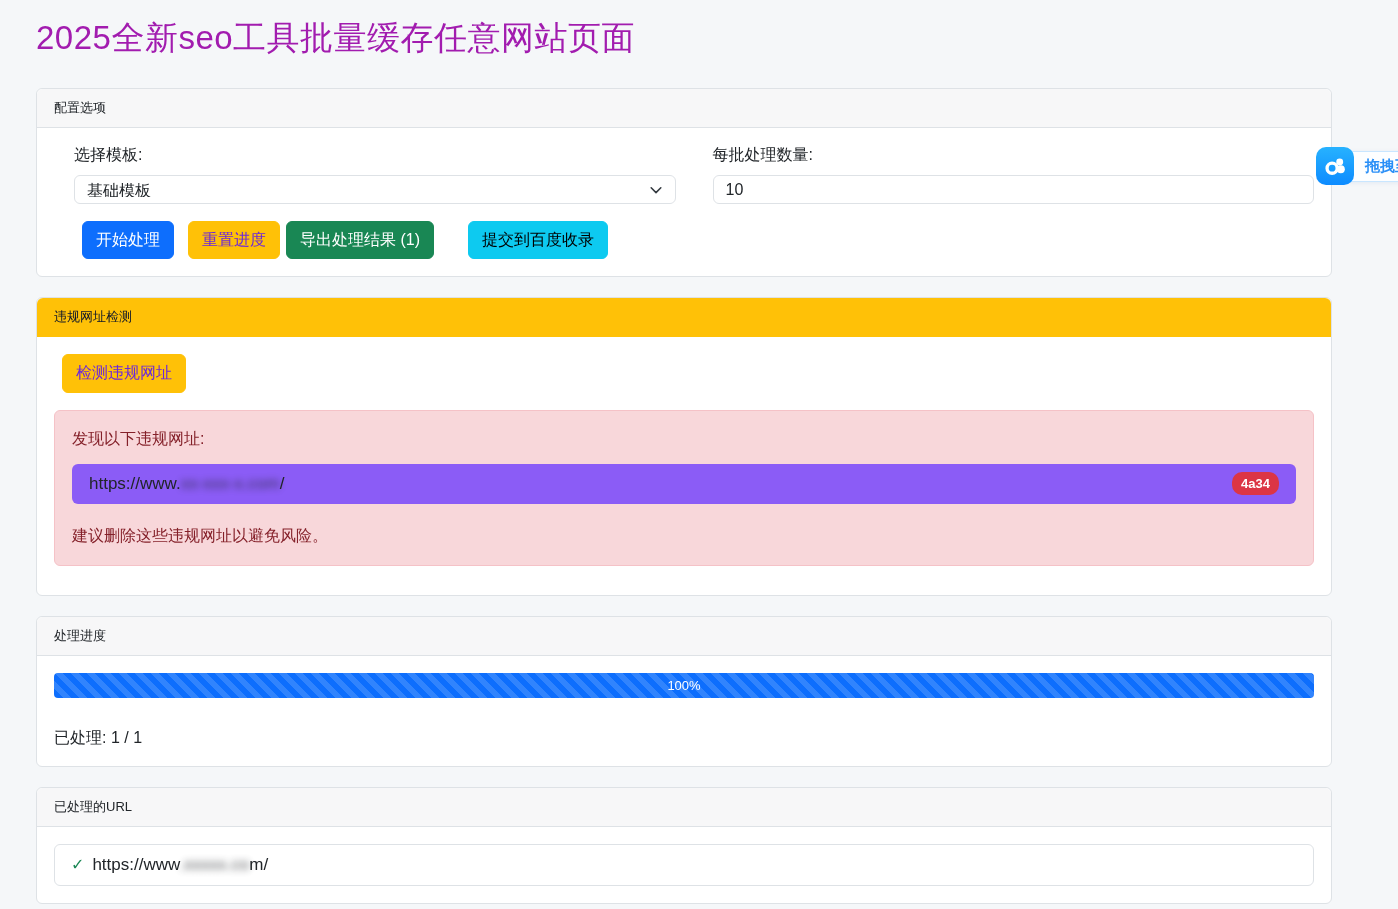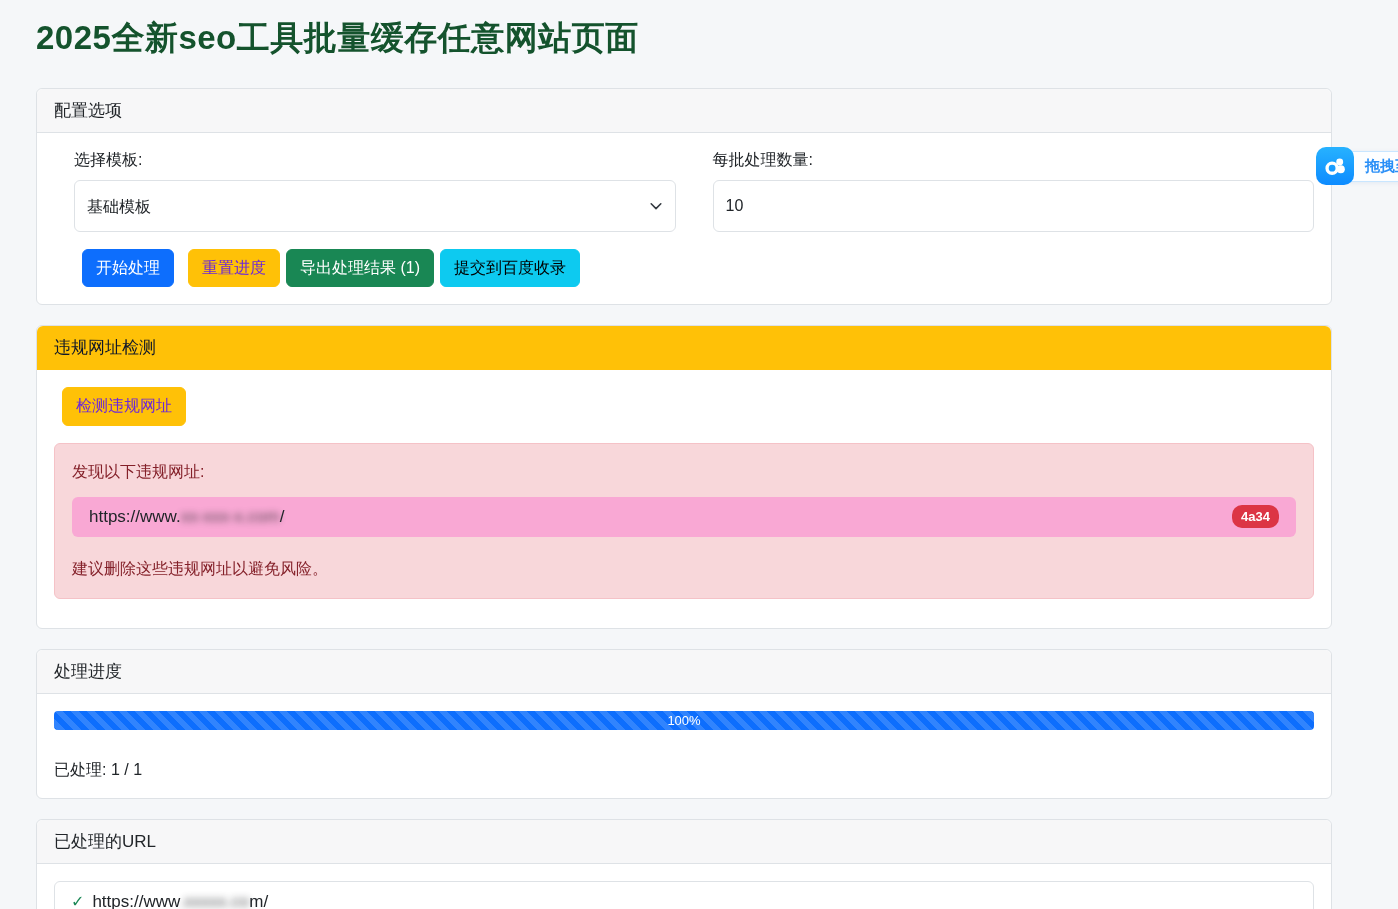--- a/index.html
+++ b/index.html
@@ -8,54 +8,54 @@
     width: 1398px; height: 909px;
     overflow: hidden;
     background: #f5f7f9;
     font-family: "Liberation Sans", "DejaVu Sans", sans-serif;
     color: #212529;
   }
   .container { padding: 12px 66px 0 36px; }
 
   h1.page-title {
     font-size: 33px;
-    font-weight: 700;
+    font-weight: 400;
     margin: 4px 0 27px 0;
-    color: #14532d;
+    color: #a21caf;
     letter-spacing: 0.5px;
   }
 
   .card {
     background: #fff;
     border: 1px solid #dee2e6;
     border-radius: 6px;
     margin-bottom: 20px;
   }
   .card-header {
     padding: 10px 17px;
     background: #f7f7f8;
     border-bottom: 1px solid #dee2e6;
     border-radius: 6px 6px 0 0;
-    font-size: 17px;
+    font-size: 13px;
   }
   .card-header.warning {
     background: #ffc107;
     border-bottom-color: #ffc107;
     color: #0f172a;
   }
   .card-body { padding: 17px; }
 
   .form-row { display: flex; gap: 17px; }
   .form-col { flex: 1; margin-left: 20px; }
   .form-label { display: block; font-size: 16px; margin-bottom: 9px; }
 
   .select-wrap { position: relative; }
   select.form-select, input.form-input {
     width: 100%;
-    height: 52px;
+    height: 29px;
     padding: 6px 12px;
     font-size: 16px;
     font-family: inherit;
     color: #212529;
     background: #fff;
     border: 1px solid #dee2e6;
     border-radius: 6px;
     appearance: none;
     -webkit-appearance: none;
     outline: none;
@@ -76,34 +76,34 @@
     font-family: inherit;
     line-height: 1.4;
     border-radius: 6px;
     border: 1px solid transparent;
     cursor: pointer;
     white-space: nowrap;
   }
   .btn-primary { background: #0d6efd; border-color: #0d6efd; color: #fff; }
   .btn-warning { background: #ffc107; border-color: #ffc107; color: #6d28d9; margin-left: 8px; }
   .btn-success { background: #198754; border-color: #198754; color: #fff; }
-  .btn-info    { background: #0dcaf0; border-color: #0dcaf0; color: #000; }
+  .btn-info    { background: #0dcaf0; border-color: #0dcaf0; color: #000; margin-left: 28px; }
 
   .alert-danger {
     margin-top: 17px;
     margin-bottom: 12px;
     background: #f8d7da;
     border: 1px solid #f5c2c7;
     border-radius: 6px;
     color: #842029;
     padding: 18px 17px;
   }
   .alert-intro { margin: 0 0 14px 0; font-size: 16px; }
   .alert-url-item {
-    background: #f9a8d4;
+    background: #8b5cf6;
     border-radius: 6px;
     height: 40px;
     padding: 8px 17px;
     display: flex;
     align-items: center;
     justify-content: space-between;
     color: #212529;
     font-size: 17px;
   }
   .badge-danger {
@@ -117,21 +117,21 @@
   }
   .alert-advice { margin: 22px 0 0 0; font-size: 16px; }
 
   .blurred {
     filter: blur(3.5px);
     opacity: 0.75;
     user-select: none;
   }
 
   .progress {
-    height: 19px;
+    height: 25px;
     background: #e9ecef;
     border-radius: 4px;
     overflow: hidden;
   }
   .progress-bar {
     height: 100%;
     background-color: #0d6efd;
     background-image: linear-gradient(45deg,
       rgba(255,255,255,.15) 25%, transparent 25%, transparent 50%,
       rgba(255,255,255,.15) 50%, rgba(255,255,255,.15) 75%, transparent 75%, transparent);

